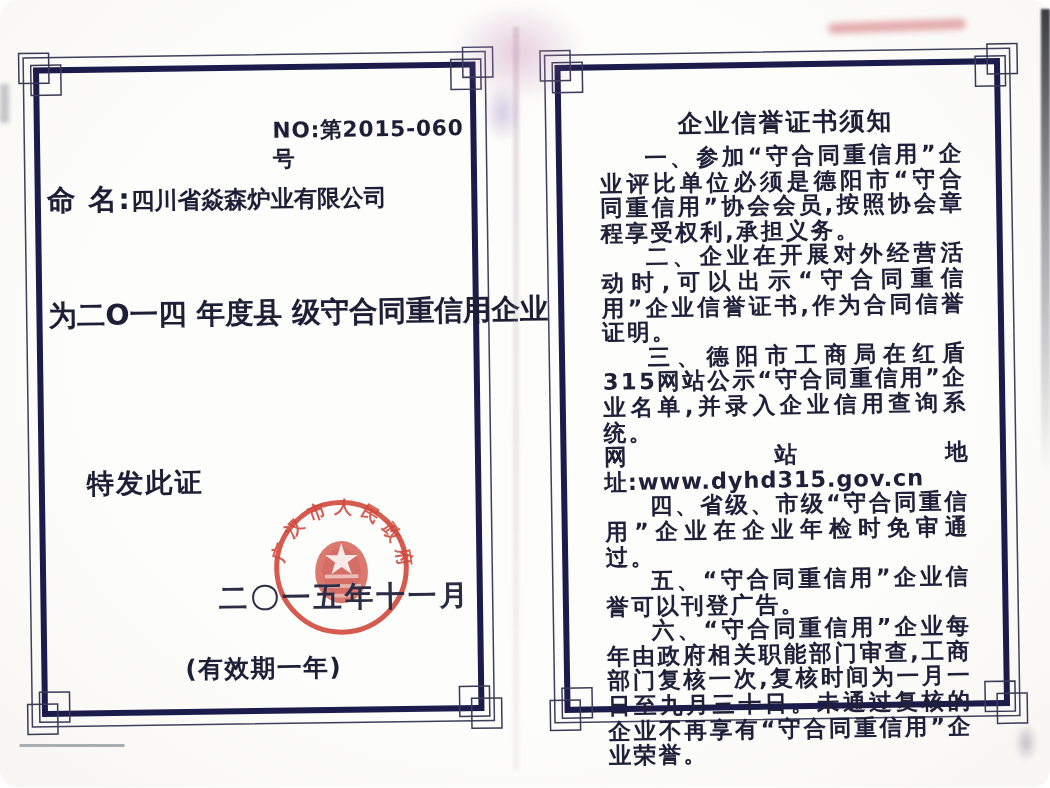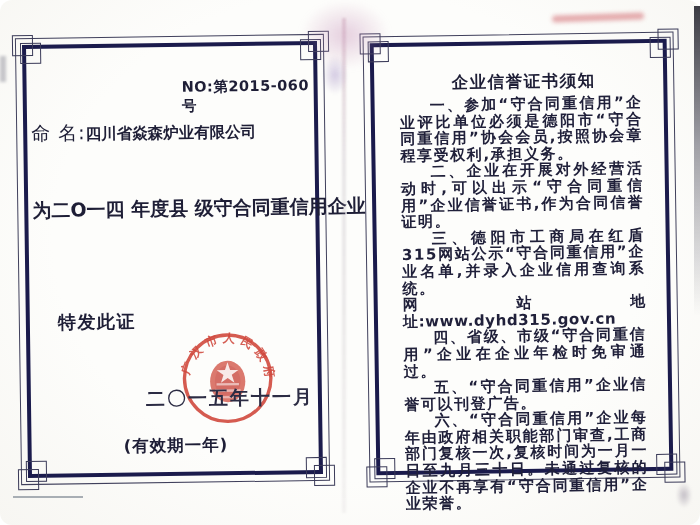--- a/index.html
+++ b/index.html
@@ -35,21 +35,21 @@
   .corner.tr{ left:100%; top:0; }
   .corner.tr::before{ left:-16px; top:-3px; } .corner.tr::after{ left:-24px; top:5px; }
   .corner.bl{ left:0; top:100%; }
   .corner.bl::before{ left:-3px; top:-16px; } .corner.bl::after{ left:5px; top:-24px; }
   .corner.br{ left:100%; top:100%; }
   .corner.br::before{ left:-16px; top:-16px; } .corner.br::after{ left:-24px; top:-24px; }
 
   
   .no-line{ position:absolute; left:166px; top:42px; font-size:14.5px; font-weight:700; letter-spacing:.5px; }
   .name-line{ position:absolute; left:15px; top:83px; white-space:nowrap; }
-  .name-label{ font-size:19px; font-weight:400; letter-spacing:1px; }
+  .name-label{ font-size:19px; font-weight:700; letter-spacing:1px; }
   .company-name{ font-size:15.5px; font-weight:700; }
   .award-line{ position:absolute; left:15px; top:160px; width:286px; font-size:19px; font-weight:700; white-space:nowrap; }
   .issue-line{ position:absolute; left:39px; top:273px; font-size:18px; font-weight:700; letter-spacing:1.5px; }
   .date-line{ position:absolute; left:126px; top:350px; font-size:19px; font-weight:700; letter-spacing:2px; color:#2c2c44; z-index:3; }
   .validity-line{ position:absolute; left:103px; top:399px; font-size:16.5px; font-weight:700; letter-spacing:1px; }
 
   
   .seal{ position:absolute; left:160px; top:295px; width:96px; height:96px; z-index:2; opacity:.92; }
 
   

